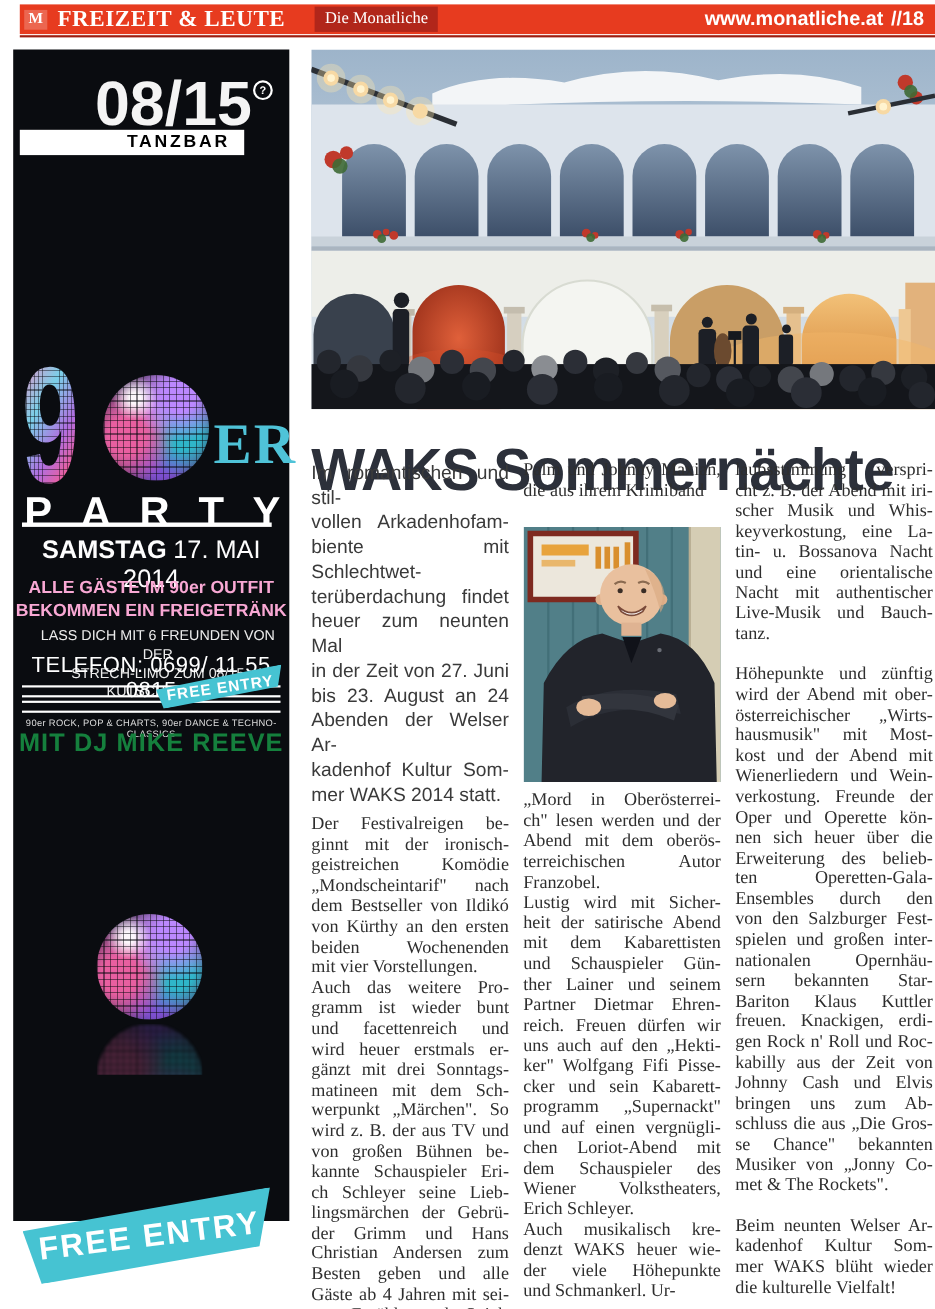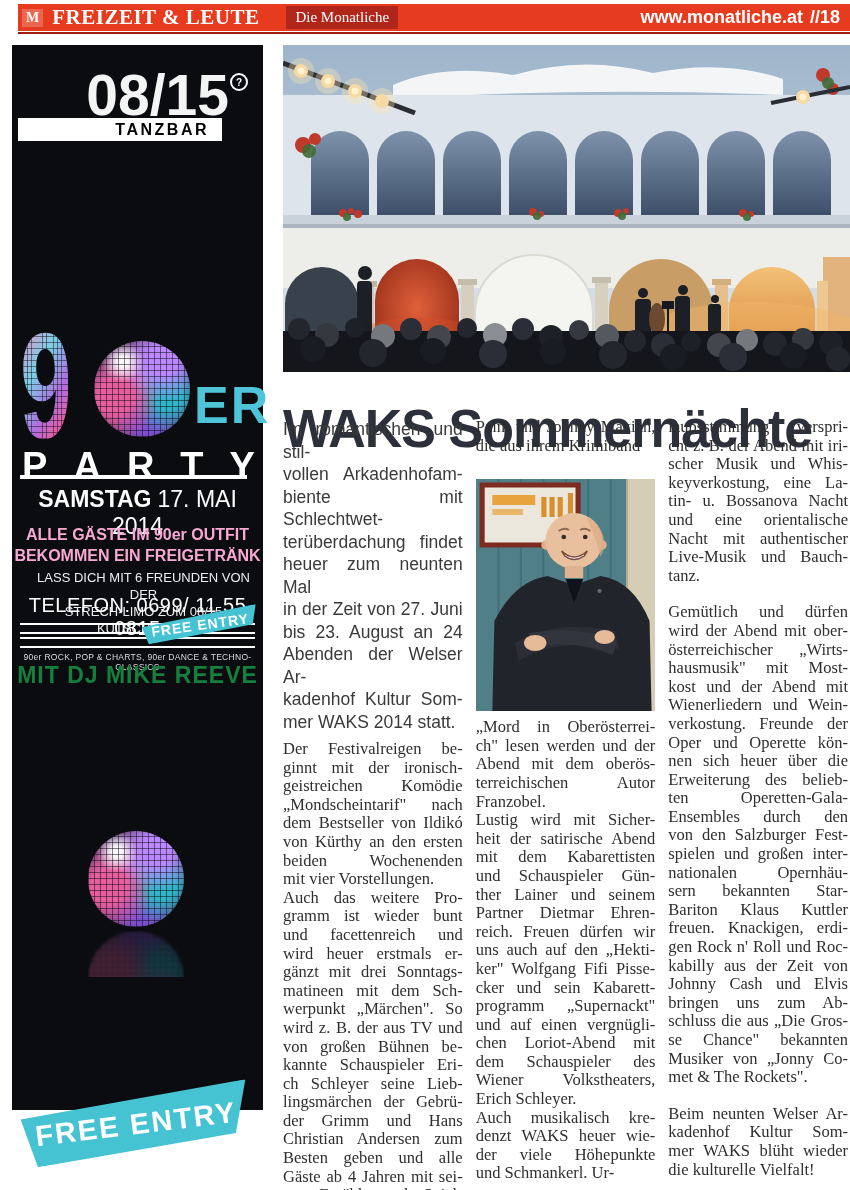--- a/index.html
+++ b/index.html
@@ -29,21 +29,21 @@
             font-weight:bold;font-size:16px;letter-spacing:2.5px;}
 
   .party{position:absolute;left:8px;top:282px;width:235px;height:118px;display:flex;}
   .nine{font-size:150px;line-height:118px;font-weight:800;width:78px;
         transform:scaleX(.62);transform-origin:left top;color:#e87bc0;
         background:
           repeating-linear-gradient(0deg,rgba(5,5,10,.45) 0 1px,transparent 1px 6px),
           repeating-linear-gradient(90deg,rgba(5,5,10,.45) 0 1px,transparent 1px 6px),
           linear-gradient(135deg,#f08ac2 0%,#7ad0e8 35%,#b06ee0 65%,#e85fa0 85%,#58c8d8 100%);
         -webkit-background-clip:text;background-clip:text;-webkit-text-fill-color:transparent;}
-  .er{font-size:52px;line-height:44px;font-weight:800;color:#4fc3d8;letter-spacing:2px;margin:56px 0 0 4px;}
+  .er{font-size:52px;line-height:44px;font-weight:800;color:#4fc3d8;letter-spacing:2px;margin:56px 0 0 4px;font-family:Liberation Serif, serif;}
   .party-word{position:absolute;left:10px;right:8px;top:402px;display:flex;justify-content:space-between;
               font-size:38px;line-height:1;font-weight:800;color:#fff;}
   .date-rule{position:absolute;left:8px;top:430px;width:227px;height:4px;background:#fff;}
   .date{position:absolute;left:0;right:0;top:441px;text-align:center;font-size:23px;color:#fdfdfd;}
   .date b{margin-right:6px;}
   .offer{position:absolute;left:0;right:0;top:479px;text-align:center;color:#f9a8d4;
          font-size:16px;line-height:21px;font-weight:600;}
   .offer b{font-weight:800;}
   .limo{position:absolute;left:12px;right:0;top:524px;text-align:center;color:#ececec;
         font-size:13px;line-height:17px;}
@@ -436,21 +436,21 @@
           <div class="line">cht z. B. der Abend mit iri-</div>
           <div class="line">scher Musik und Whis-</div>
           <div class="line">keyverkostung, eine La-</div>
           <div class="line">tin- u. Bossanova Nacht</div>
           <div class="line">und eine orientalische</div>
           <div class="line">Nacht mit authentischer</div>
           <div class="line">Live-Musik und Bauch-</div>
           <div class="line end">tanz.</div>
         </div>
         <div class="block serif gap-l">
-          <div class="line">Gemütlich und dürfen</div>
+          <div class="line">Höhepunkte und zünftig</div>
           <div class="line">wird der Abend mit ober-</div>
           <div class="line">österreichischer „Wirts-</div>
           <div class="line">hausmusik" mit Most-</div>
           <div class="line">kost und der Abend mit</div>
           <div class="line">Wienerliedern und Wein-</div>
           <div class="line">verkostung. Freunde der</div>
           <div class="line">Oper und Operette kön-</div>
           <div class="line">nen sich heuer über die</div>
           <div class="line">Erweiterung des belieb-</div>
           <div class="line">ten Operetten-Gala-</div>

